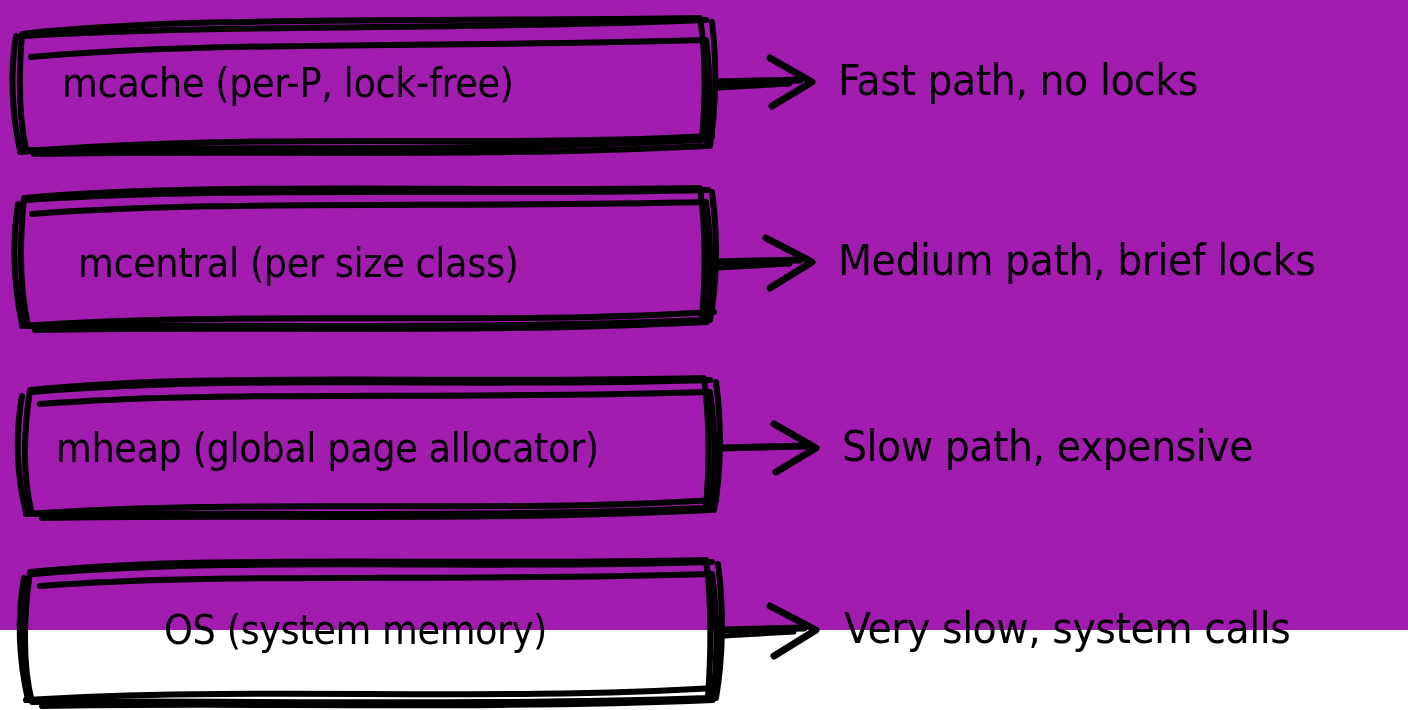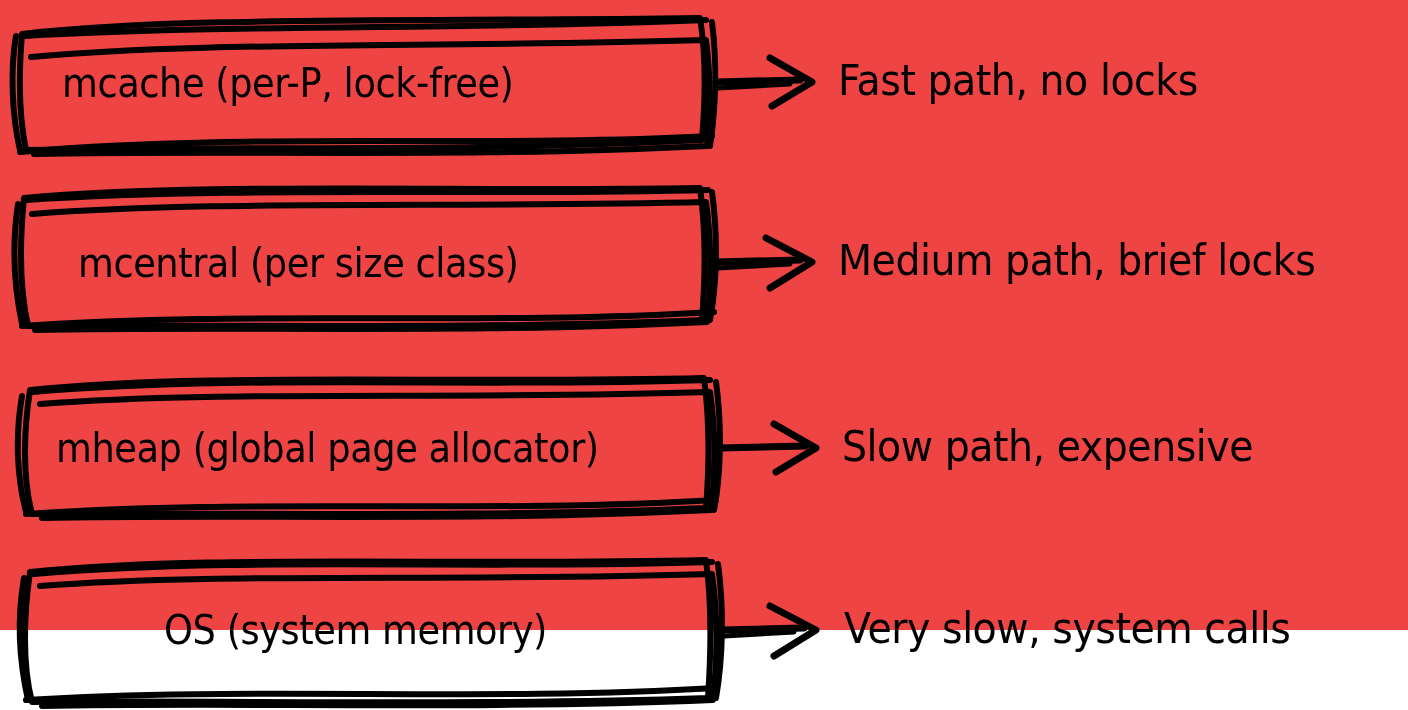--- a/index.html
+++ b/index.html
@@ -11,21 +11,21 @@
   body {
     width: 1408px;
     height: 710px;
     overflow: hidden;
     font-family: "DejaVu Sans", sans-serif;
   }
   #diagram {
     position: relative;
     width: 1408px;
     height: 630px;
-    background: #ef4444;
+    background: #a21caf;
   }
   .sketch-layer {
     position: absolute;
     top: 0; left: 0;
     width: 1408px;
     height: 710px;
     pointer-events: none;
   }
   .row {
     position: absolute;

